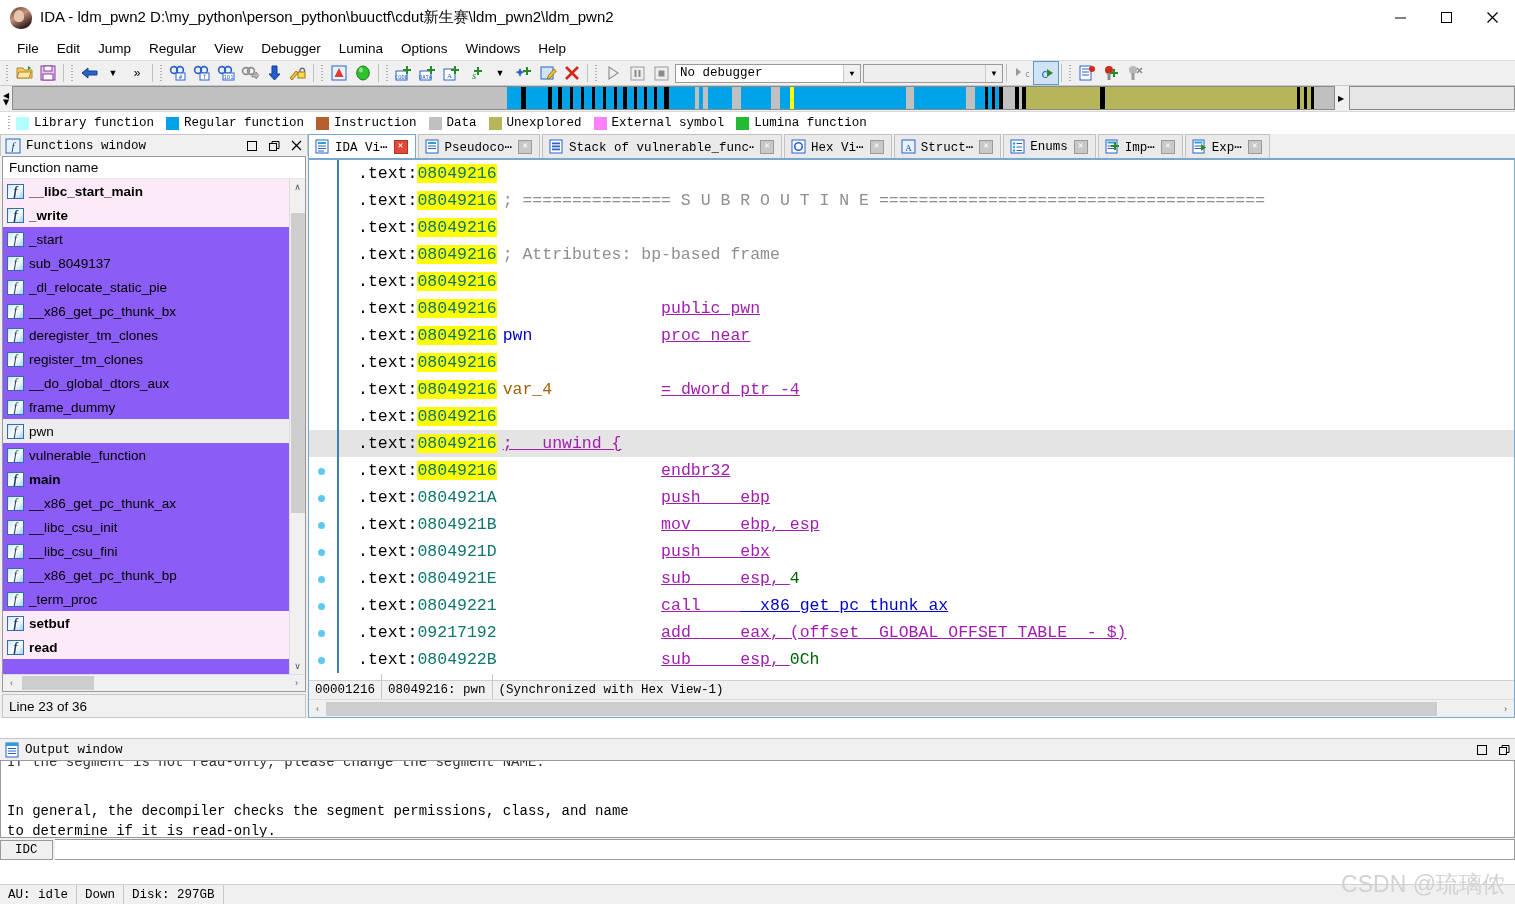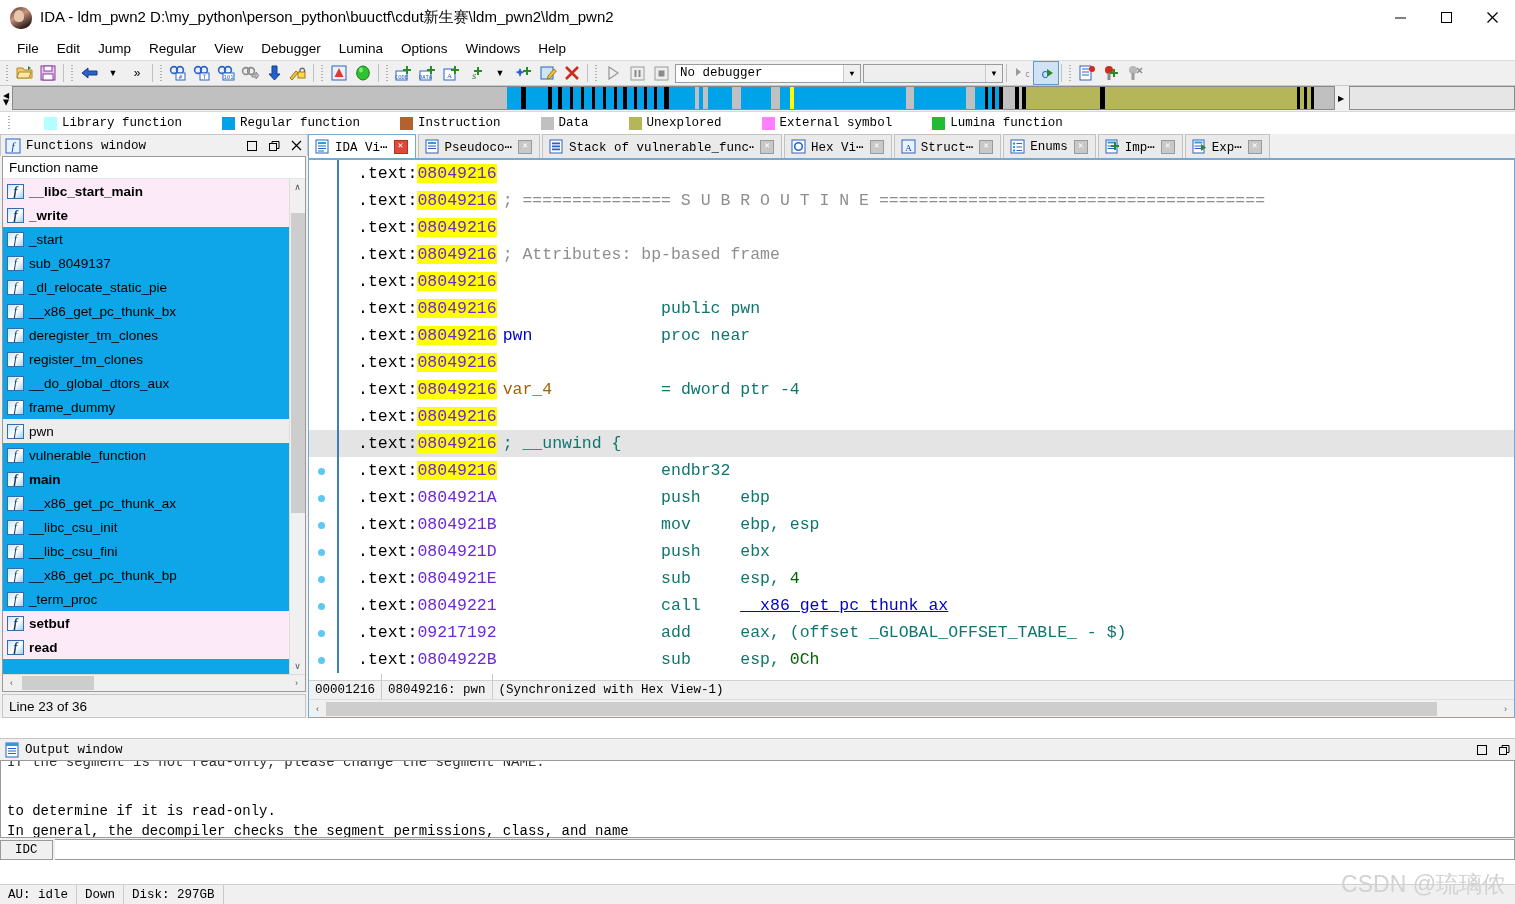--- a/index.html
+++ b/index.html
@@ -92,38 +92,38 @@
   .nav-tail { width: 192px; border: 1px solid #8a8a8a; background: #e6e6e6; height: 24px; margin-left: 2px;}
 
   
   .legend {
     height: 22px; display: flex; align-items: center; background: #ffffff;
     font-family: "Liberation Mono", monospace; font-size: 12.5px; padding-left: 6px;
   }
   .legend .lgrip { width:6px; height:16px; margin-right:4px;
     background-image: repeating-linear-gradient(to bottom,#b0b0b0 0 1px,transparent 1px 3px);
     background-size: 2px 100%; background-repeat:no-repeat; background-position:2px 1px; }
-  .lg-item { display: flex; align-items: center; margin-right: 12px; white-space: nowrap; margin-left: 28px; }
+  .lg-item { display: flex; align-items: center; margin-right: 12px; white-space: nowrap; }
   .lg-sw { width: 13px; height: 13px; margin-right: 5px; }
 
   
   .work { position: relative; height: 584px; background: #f0f0f0; display: flex; }
 
   
   .funcwin { width: 308px; background: #f0f0f0; display: flex; flex-direction: column; }
   .fw-title {
     height: 22px; background: #f0f0f0; display: flex; align-items: center;
     border: 1px solid #c6c6c6; border-bottom: none;
     font-family: "Liberation Mono", monospace; font-size: 12.5px;
   }
   .fw-ico { width: 16px; height: 16px; margin: 0 5px 0 4px; flex: 0 0 auto; }
   .fw-btns { margin-left: auto; display: flex; }
   .fw-btn { width: 22px; height: 20px; display: flex; align-items: center; justify-content: center; font-size: 11px; }
   .fw-body {
-    flex: 1 1 auto; background: #0ea5e9; border: 1px solid #9a9a9a;
+    flex: 1 1 auto; background: #8b5cf6; border: 1px solid #9a9a9a;
     display: flex; flex-direction: column; overflow: hidden; margin: 0 2px;
   }
   .fw-colhdr {
     height: 22px; background: #ffffff; display: flex; align-items: center;
     padding-left: 6px; font-size: 13.5px; border-bottom: 1px solid #e6e6e6;
     flex: 0 0 auto;
   }
   .fw-list { flex: 1 1 auto; overflow: hidden; position: relative; }
   .fw-row {
     height: 24px; display: flex; align-items: center; padding-left: 4px;
@@ -184,25 +184,25 @@
     font-family: "Liberation Mono", monospace; font-size: 16.5px; white-space: pre;
   }
   .drow.hl { background: #e4e4e4; }
   .dot {
     position: absolute; left: 9px; top: 11px; width: 7px; height: 7px;
     border-radius: 50%; background: #5fc8f0;
   }
   .gutter { width: 28px; flex: 0 0 auto; }
   .vbar { width: 2px; align-self: stretch; background: #3d7ebd; flex: 0 0 auto; }
   .seg { color: #000; padding-left: 19px; }
-  .addr { background: #ffff00; color: #6d28d9; }
+  .addr { background: #ffff00; color: #0f766e; }
   .addr.plain { background: transparent; }
   .dtext { margin-left: 6px; }
   .c-comment { color: #8e8e8e; }
-  .c-key { color: #0f766e; }
+  .c-key { color: #a21caf; text-decoration: underline; }
   .c-name { color: #0000c8; }
   .c-green { color: #a16207; }
   .c-num { color: #006400; }
   .c-link { color: #0000c8; text-decoration: underline; }
 
   .dis-status {
     height: 19px; background: #f0f0f0; display: flex; align-items: center;
     font-family: "Liberation Mono", monospace; font-size: 12.5px;
     border-top: 1px solid #d0d0d0; flex: 0 0 auto;
   }
@@ -871,22 +871,22 @@
           <svg width="11" height="10" viewBox="0 0 11 10">
               <rect x="0.5" y="2.5" width="7" height="7" fill="none" stroke="#000"></rect>
               <path d="M3 2.5V0.5h7v7H8" fill="none" stroke="#000"></path>
             </svg>
         </span>
       </span>
     </div>
     <div class="ow-body" id="ow-body">
         <div class="ow-line clip">If the segment is not read-only, please change the segment NAME.</div>
         <div class="ow-line">&nbsp;</div>
+        <div class="ow-line">In general, the decompiler checks the segment permissions, class, and name</div>
         <div class="ow-line">to determine if it is read-only.</div>
-        <div class="ow-line">In general, the decompiler checks the segment permissions, class, and name</div>
       </div>
     <div class="ow-tabs">
       <div class="ow-tab">IDC</div>
       <input class="ow-input" value="" style="">
     </div>
   </div>
 
   <div class="statusbar">
     <div class="sb-cell">AU:  idle</div>
     <div class="sb-cell">Down</div>

